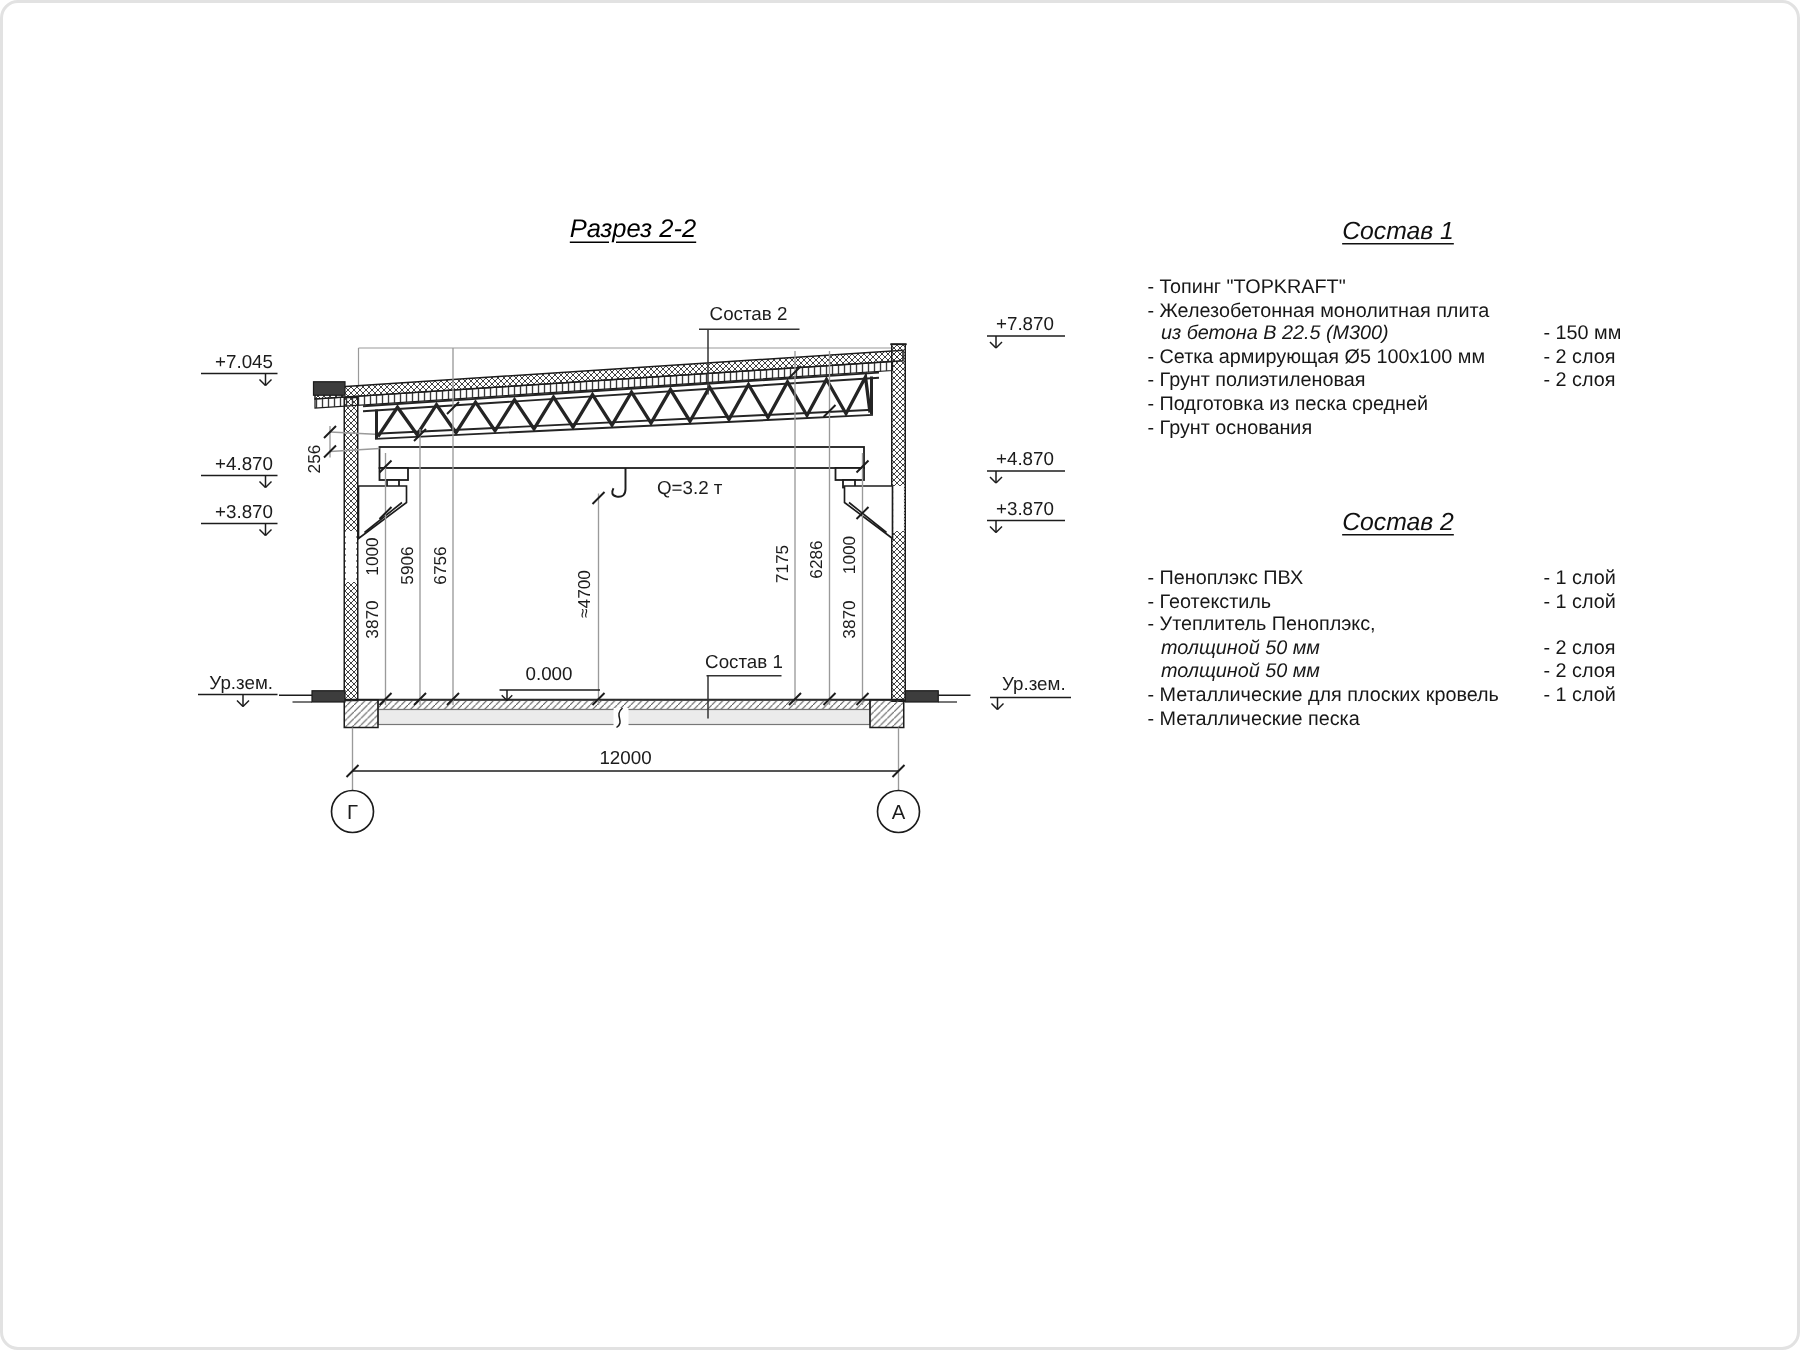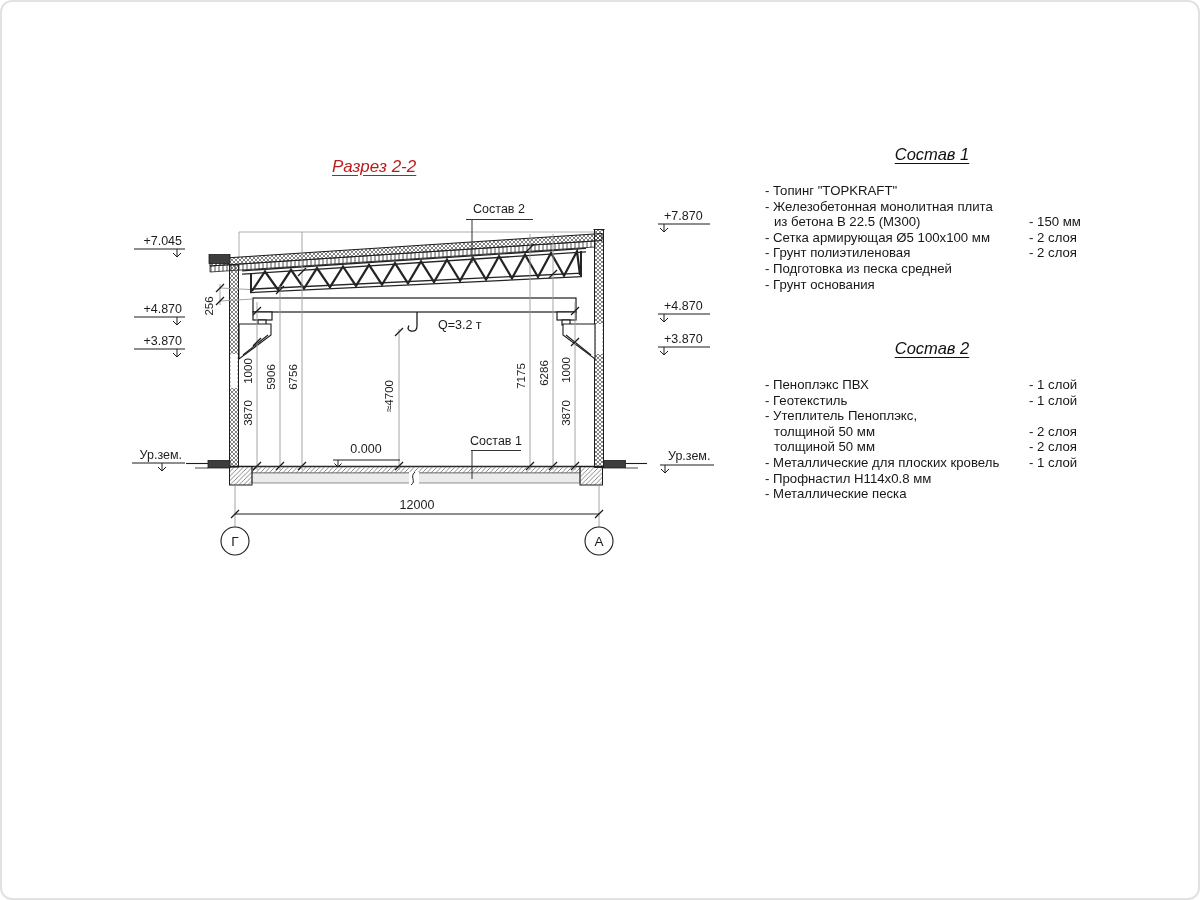--- a/index.html
+++ b/index.html
@@ -1,28 +1,28 @@
 <!DOCTYPE html>
 <html><head>
 <meta charset="utf-8">
 <style>
   html,body{margin:0;padding:0;background:#fff;}
   .page{position:relative;width:1200px;height:900px;background:#fff;box-sizing:border-box;
         border:2px solid #e2e2e2;border-radius:12px;overflow:hidden;
         font-family:"Liberation Sans",sans-serif;color:#161616;}
-  .dwg-title{position:absolute;left:330px;top:154px;width:180px;text-align:left;
-        font:italic 17px/22px "Liberation Sans",sans-serif;color:#b91c1c;
+  .dwg-title{position:absolute;left:330px;top:140px;width:180px;text-align:center;
+        font:italic 17px/22px "Liberation Sans",sans-serif;color:#000000;
         text-decoration:underline;text-underline-offset:3px;}
   svg.draw{position:absolute;left:0;top:0;}
   .spec{position:absolute;width:334px;font:13.2px/15.6px "Liberation Sans",sans-serif;color:#171717;}
   .spec-title{font:italic 16.5px/20px "Liberation Sans",sans-serif;text-align:center;
         text-decoration:underline;text-underline-offset:3px;margin-bottom:19px;color:#111;}
   .srow{display:grid;grid-template-columns:1fr 70px;column-gap:4px;}
   .st{white-space:nowrap;}
-  .st.ind{padding-left:9px;}
+  .st.ind{padding-left:9px;font-style:italic;}
   .sv{white-space:nowrap;}
   svg text{font-family:"Liberation Sans",sans-serif;fill:#1c1c1c;}
 </style>
 </head>
 <body>
 
 <div class="page">
 
   <div class="dwg-title">Разрез 2-2</div>
 
@@ -308,22 +308,18 @@
       </div>
     <div class="srow">
         <span class="st ind">толщиной 50 мм</span>
         <span class="sv">- 2 слоя</span>
       </div>
     <div class="srow">
         <span class="st">- Металлические для плоских кровель</span>
         <span class="sv">- 1 слой</span>
       </div>
     <div class="srow">
-        <span class="st">- Профнастил Н114х0.8 мм</span>
-        <span class="sv"></span>
-      </div>
-    <div class="srow">
         <span class="st">- Металлические песка</span>
         <span class="sv"></span>
       </div>
   </div>
 
 </div>
 
 </body></html>

